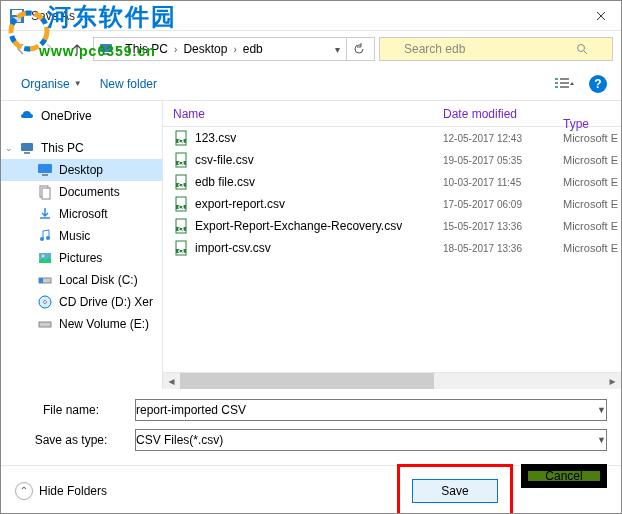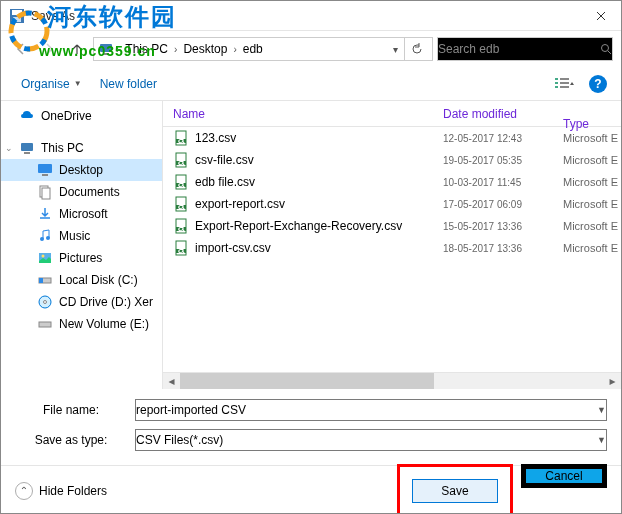--- a/index.html
+++ b/index.html
@@ -11,21 +11,21 @@
 .titlebar .close { width: 40px; height: 30px; display: flex; align-items: center; justify-content: center; margin-right: -8px; }
 
 .navbar { height: 36px; display: flex; align-items: center; padding: 4px 8px; gap: 4px; }
 .nav-btn { width: 24px; height: 24px; display: flex; align-items: center; justify-content: center; border-radius: 3px; }
 .nav-btn svg { fill: #808080; }
 .breadcrumb { flex: 1; height: 24px; border: 1px solid #ccc; display: flex; align-items: center; padding: 0 4px; gap: 2px; background: #fff; }
 .breadcrumb .crumb { padding: 0 4px; color: #000; }
 .breadcrumb .sep { color: #555; font-size: 10px; }
 .breadcrumb .pc-icon { width: 16px; height: 16px; }
 .refresh-btn { width: 24px; height: 24px; border-left: 1px solid #ccc; display: flex; align-items: center; justify-content: center; }
-.search { width: 176px; height: 24px; border: 1px solid #ccc; display: flex; align-items: center; padding: 0 0; color: #888; background: #000000; }
+.search { width: 234px; height: 24px; border: 1px solid #ccc; display: flex; align-items: center; padding: 0 24px; color: #888; background: #fef9c3; }
 .search svg { margin-left: auto; }
 
 .toolbar { height: 34px; display: flex; align-items: center; padding: 0 14px; gap: 6px; border-bottom: 1px solid #e5e5e5; }
 .tb-btn { color: #0063B1; padding: 4px 6px; display: flex; align-items: center; gap: 4px; }
 .tb-right { margin-left: auto; display: flex; gap: 10px; align-items: center; }
 .view-btn { width: 28px; height: 22px; display: flex; align-items: center; justify-content: center; }
 .help-btn { width: 18px; height: 18px; background: #0078d7; border-radius: 50%; color: #fff; display: flex; align-items: center; justify-content: center; font-weight: bold; }
 
 .content { display: flex; height: 288px; }
 .sidebar { width: 162px; border-right: 1px solid #e5e5e5; overflow: hidden; padding: 4px 0; }
@@ -56,21 +56,21 @@
 .field-row { display: flex; align-items: center; margin-bottom: 8px; gap: 8px; }
 .field-label { width: 112px; text-align: center; color: #000; }
 .field-input { flex: 1; height: 22px; border: 1px solid #7a7a7a; padding: 0 0; display: flex; align-items: center; background: #fff; }
 .field-input.combo { justify-content: space-between; }
 .combo-arrow { font-size: 9px; color: #555; }
 
 .footer { height: 50px; display: flex; align-items: center; padding: 0 14px; gap: 10px; border-top: 1px solid #e5e5e5; }
 .hide-folders { display: flex; align-items: center; gap: 6px; color: #000; }
 .hide-folders .chev { width: 18px; height: 18px; border: 1px solid #adadad; border-radius: 50%; display: flex; align-items: center; justify-content: center; font-size: 10px; color: #555; }
 .footer-btns { margin-left: auto; display: flex; gap: 8px; }
-.btn { width: 86px; height: 24px; border: 5px solid #000000; background: #0ea5e9; display: flex; align-items: center; justify-content: center; color: #000; }
+.btn { width: 86px; height: 24px; border: 7px solid #000000; background: #4d7c0f; display: flex; align-items: center; justify-content: center; color: #000; }
 .btn.primary { border: 1px solid #0078d7; background: #e5f1fb; }
 .highlight-box { border: 3px solid #ff0000; padding: 12px; }
 
 .watermark { position: absolute; top: 0; left: 0; pointer-events: none; }
 .watermark-text { position: absolute; top: 0; left: 46px; font-size: 24px; font-weight: bold; color: #0078d7; font-family: "Microsoft YaHei", sans-serif; letter-spacing: 2px; pointer-events: none; }
 .watermark-url { position: absolute; top: 42px; left: 38px; font-size: 14px; font-weight: bold; color: #0aa000; font-family: Arial; letter-spacing: 1px; pointer-events: none; }
 </style>
 </head>
 <body>
 

